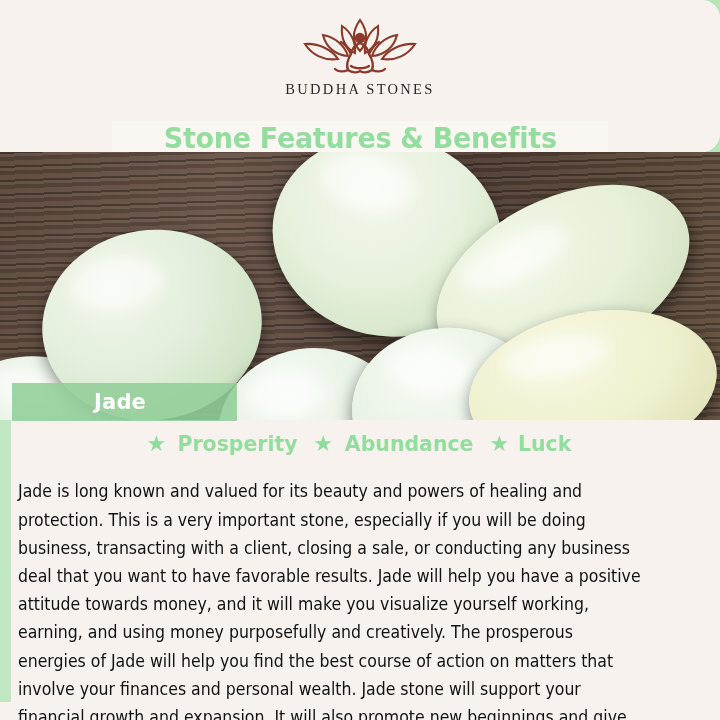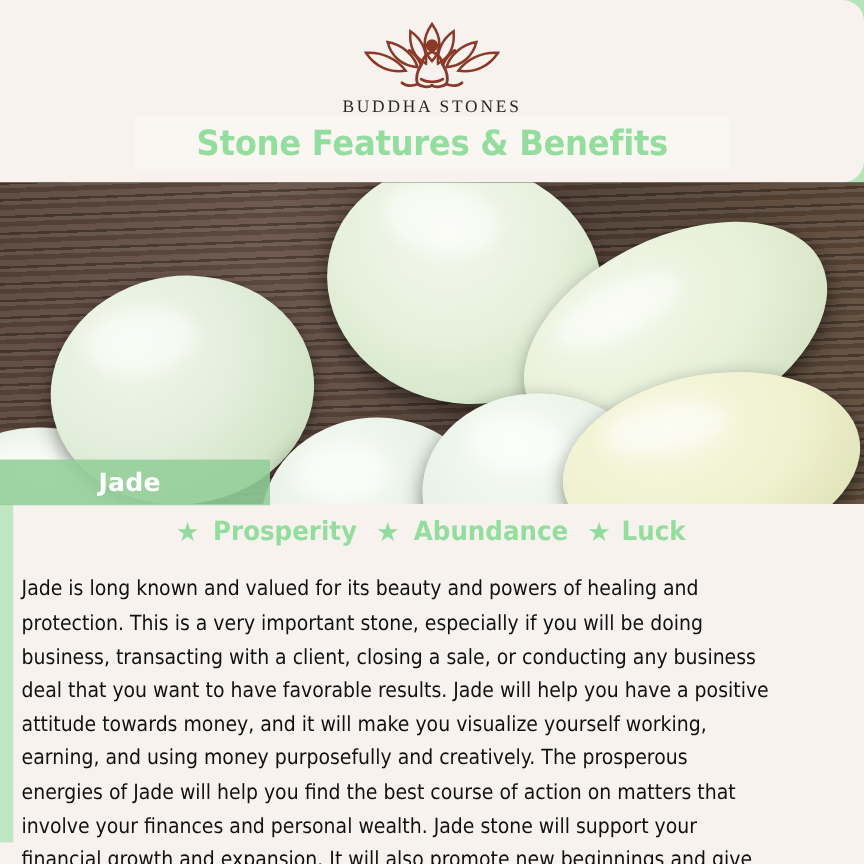--- a/index.html
+++ b/index.html
@@ -90,26 +90,25 @@
     font-family: "Liberation Serif", serif;
     font-size: 14.5px;
     letter-spacing: 2.3px;
     color: #2b2724;
   }
 
   
   .title-banner {
     position: absolute;
     left: 112px;
-    top: 97px;
+    top: 121px;
     width: 496px;
     height: 44px;
     background: #faf6f2;
     display: flex;
-    align-items: center;
     justify-content: center;
   }
   .title-text {
     font-family: "DejaVu Sans", sans-serif;
     font-weight: bold;
     font-size: 29px;
     color: #93dd9e;
     letter-spacing: -0.3px;
     transform: scaleX(0.93);
     white-space: nowrap;
@@ -173,21 +172,21 @@
   .s7 { left: -54px; top: 206px; width: 200px; height: 150px;
         background: radial-gradient(ellipse at 40% 26%, #f2f8ef 0%, #e4eee2 52%, #d0e0ce 86%, #bacfb8 100%);
         transform: rotate(14deg); }
   .s8 { left: 330px; top: 6px;   width: 130px; height: 120px;
         background: radial-gradient(ellipse at 38% 30%, #eaf4d8 0%, #dcebc7 55%, #c8daae 100%);
         transform: rotate(-16deg); }
 
   
   .jade-label {
     position: absolute;
-    left: 0;
+    left: 12px;
     top: 383px;
     width: 225px;
     height: 38px;
     background: rgba(146, 206, 152, .88);
     display: flex;
     align-items: center;
   }
   .jade-text {
     margin-left: 82px;
     font-family: "DejaVu Sans", sans-serif;

